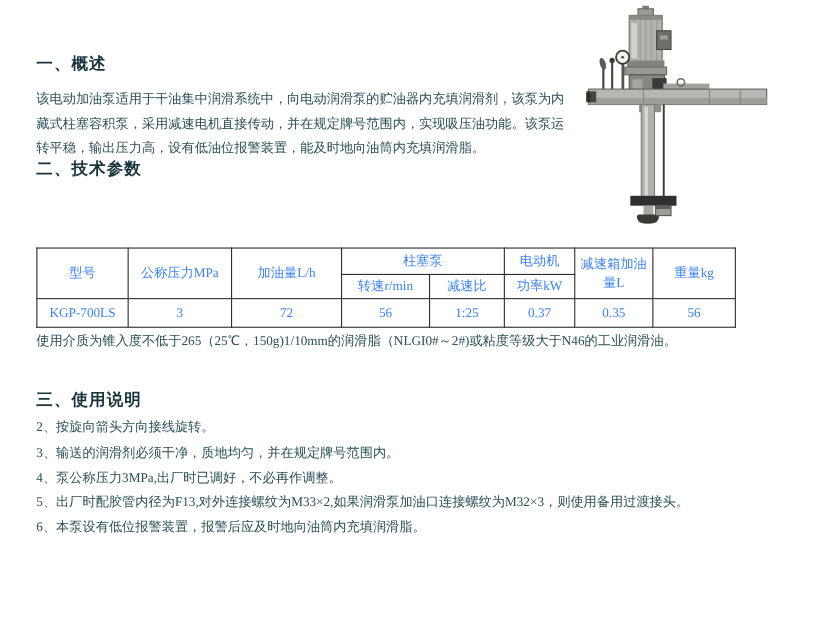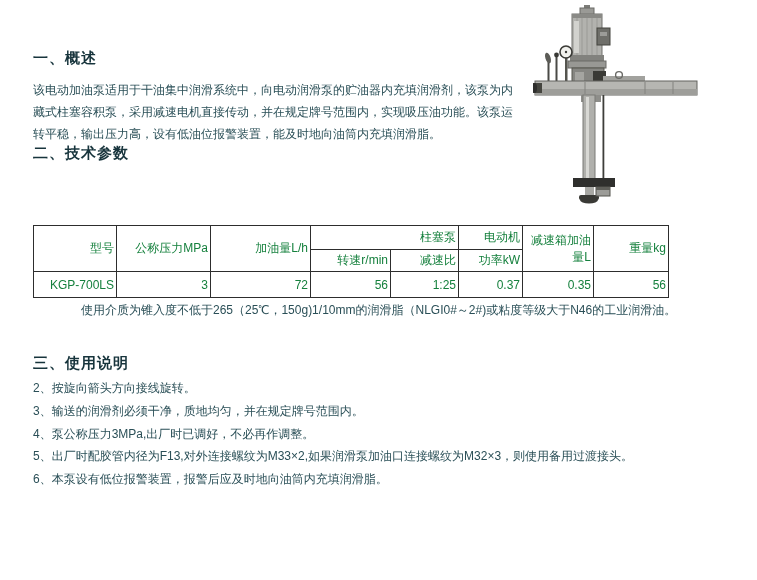--- a/index.html
+++ b/index.html
@@ -1,39 +1,39 @@
 <!DOCTYPE html>
 <html><head>
 <meta charset="utf-8">
 <style>
   html,body{margin:0;padding:0;background:#ffffff;}
   .page{
     position:relative;width:757px;height:580px;background:#ffffff;
-    font-family:Liberation Sans, sans-serif;color:#2a4f57;overflow:hidden;
+    font-family:Liberation Serif, serif;color:#2a4f57;overflow:hidden;
   }
   .sec-h{
     position:absolute;left:33px;margin:0;
     font-size:15px;font-weight:bold;color:#17343c;letter-spacing:1px;
   }
   .para{
     position:absolute;left:33px;top:79px;
     font-size:12px;line-height:22px;white-space:nowrap;
   }
   .note{
     position:absolute;left:33px;top:302px;
-    font-size:12px;line-height:16px;white-space:nowrap;margin-left:48px;
+    font-size:12px;line-height:16px;white-space:nowrap;
   }
   .list{
     position:absolute;left:33px;top:377px;
     font-size:12px;line-height:22.8px;white-space:nowrap;
   }
   table.tech{
     position:absolute;left:33px;top:225px;
     border-collapse:collapse;table-layout:fixed;
-    font-size:12px;color:#15803d;text-align:right;
+    font-size:12px;color:#3b82f6;text-align:center;
   }
   table.tech td{
     border:1px solid #2d2d2d;padding:0 2px;vertical-align:middle;
     overflow:hidden;
   }
   tr.hr1 td{height:23px;}
   tr.hr2 td{height:21px;}
   tr.dr td{height:25px;margin-top:12px;}
   .pump{position:absolute;left:533px;top:5px;}
 </style>

